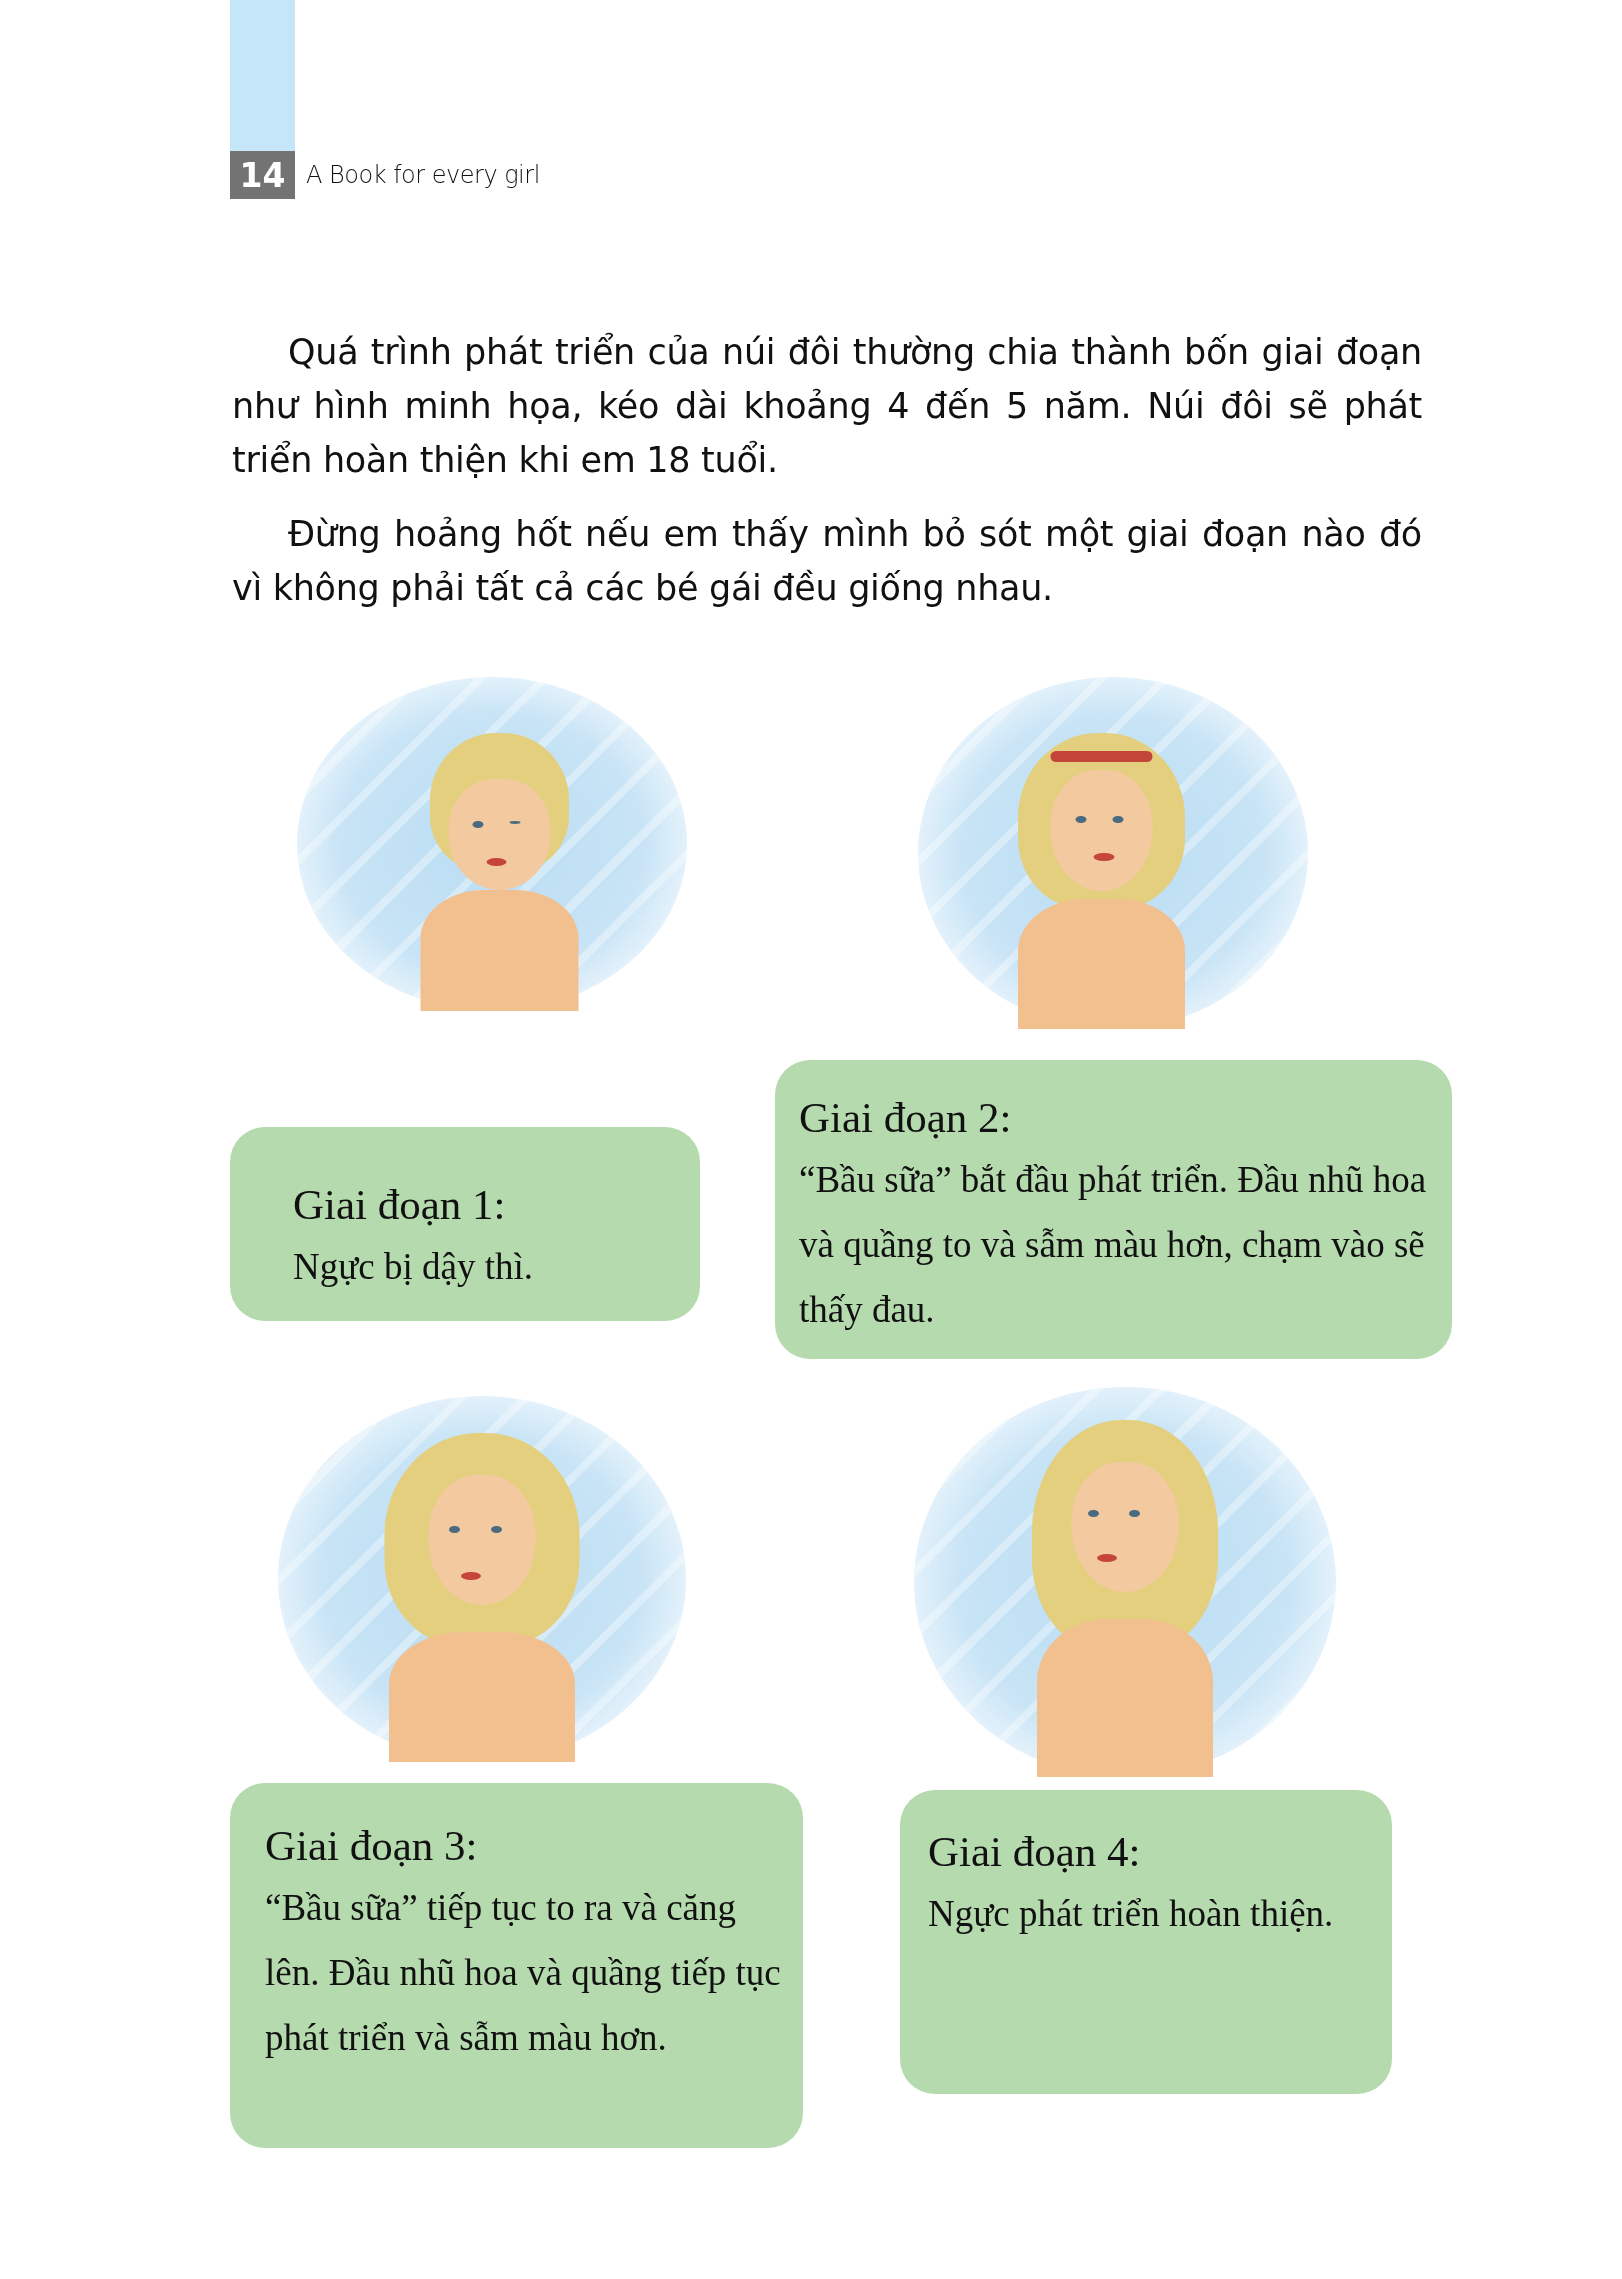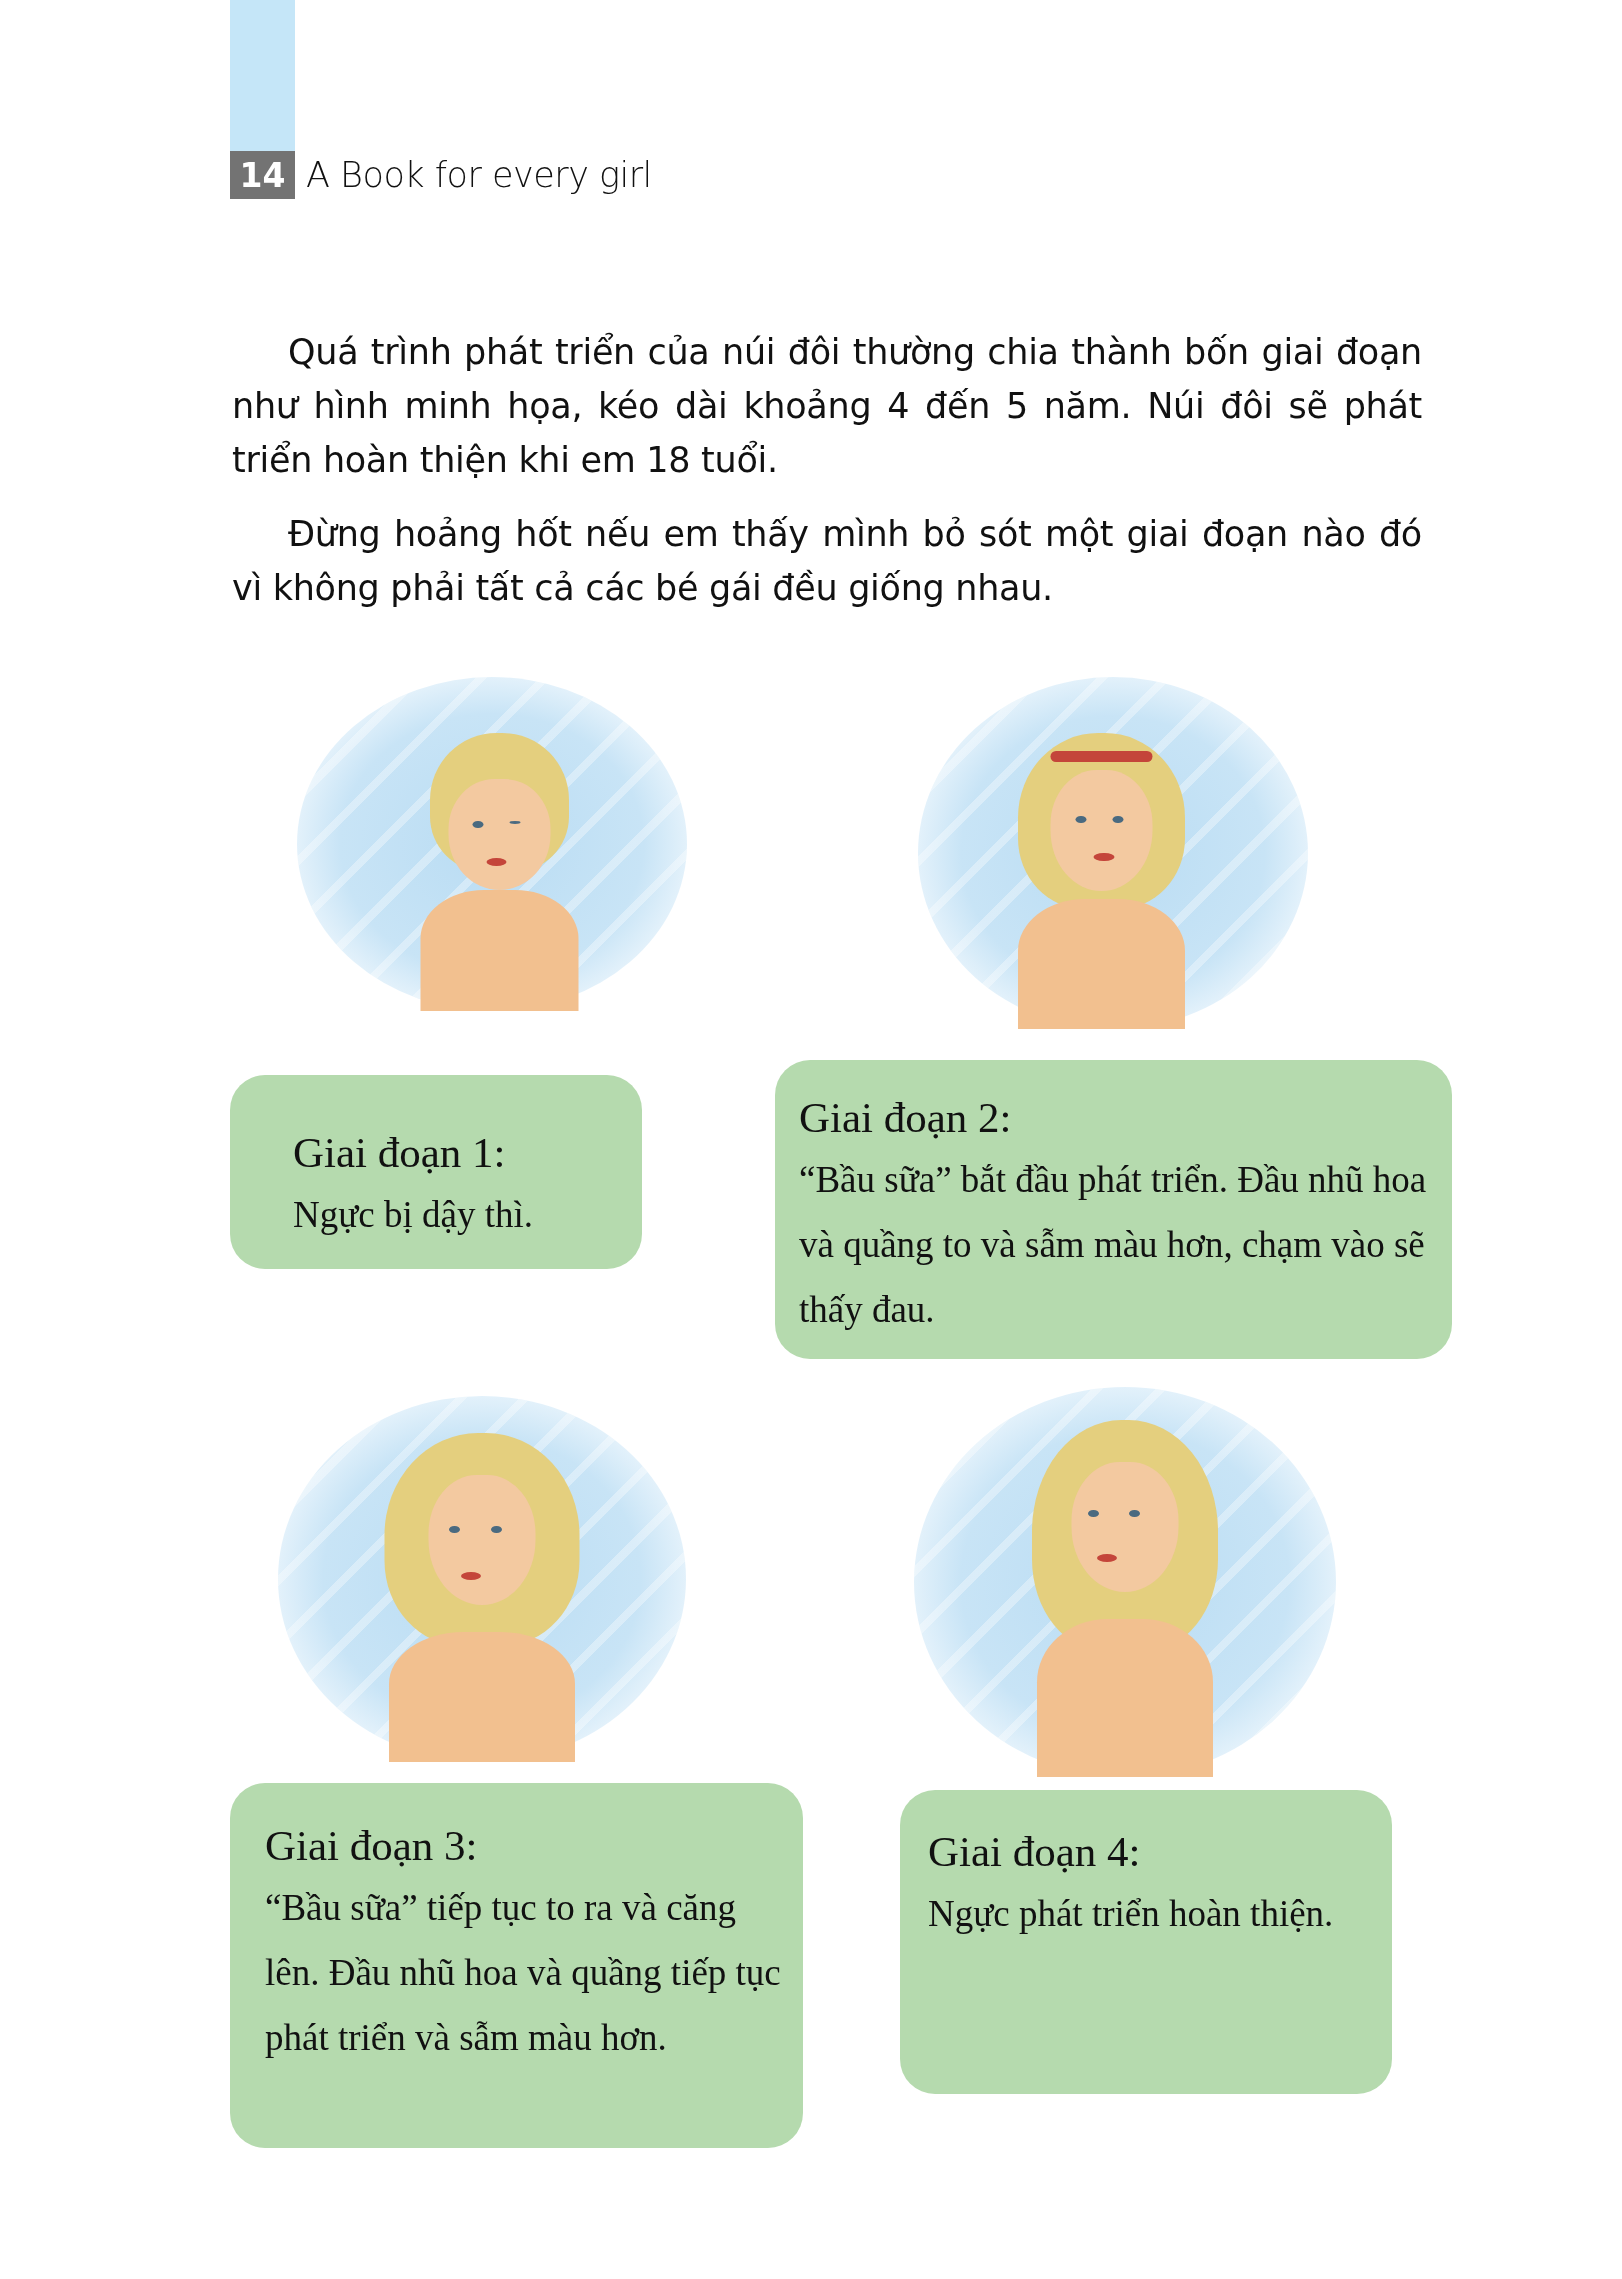--- a/index.html
+++ b/index.html
@@ -14,21 +14,21 @@
     background: #c5e6f8;
   }
   .page-number {
     position: absolute; left: 230px; top: 151px; width: 65px; height: 48px;
     background: #737373; color: #ffffff;
     font-family: "DejaVu Sans", sans-serif; font-weight: bold; font-size: 33px;
     display: flex; align-items: center; justify-content: center;
   }
   .running-title {
     position: absolute; left: 306px; top: 151px; height: 48px;
-    font-family: "DejaVu Sans", sans-serif; font-size: 35px; font-weight: 300;
+    font-family: "DejaVu Sans", sans-serif; font-size: 24px; font-weight: 300;
     line-height: 48px; color: #111; letter-spacing: -0.5px;
   }
   .intro {
     position: absolute; left: 232px; top: 325px; width: 1190px;
     font-family: "DejaVu Sans", sans-serif; font-size: 35px; line-height: 54px;
     text-align: justify; letter-spacing: -0.3px;
   }
   .intro p { margin: 0 0 20.4px 0; text-indent: 56px; }
 
   .illus {
@@ -99,21 +99,21 @@
     <div class="hair" style="top:18.6px; width:167px; height:176px;"></div>
     <div class="band" style="top:37px; left:70px; width:102px; height:11px;"></div>
     <div class="face" style="top:56px; width:102px; height:121px;"></div>
     <div class="eye" style="top:102px; left:95px;"></div>
     <div class="eye" style="top:102px; left:132px;"></div>
     <div class="mouth" style="top:139px; left:113px;"></div>
     <div class="body" style="width:167px; height:130px;"></div>
   </div>
 </div>
 
-<div class="stage-box" style="left:230px; top:1075px; width:412px; height:194px; padding:48px 0 0 63px;">
+<div class="stage-box" style="left:230px; top:1127px; width:470px; height:194px; padding:48px 0 0 63px;">
   <div class="title">Giai đoạn 1:</div>
   <div class="desc">Ngực bị dậy thì.</div>
 </div>
 
 <div class="stage-box" style="left:775px; top:1060px; width:677px; height:299px; padding:28px 18.6px 0 24px;">
   <div class="title">Giai đoạn 2:</div>
   <div class="desc">“Bầu sữa” bắt đầu phát triển. Đầu nhũ hoa và quầng to và sẫm màu hơn, chạm vào sẽ thấy đau.</div>
 </div>
 
 <div class="illus" style="left:278px; top:1396px; width:408px; height:366px;">

